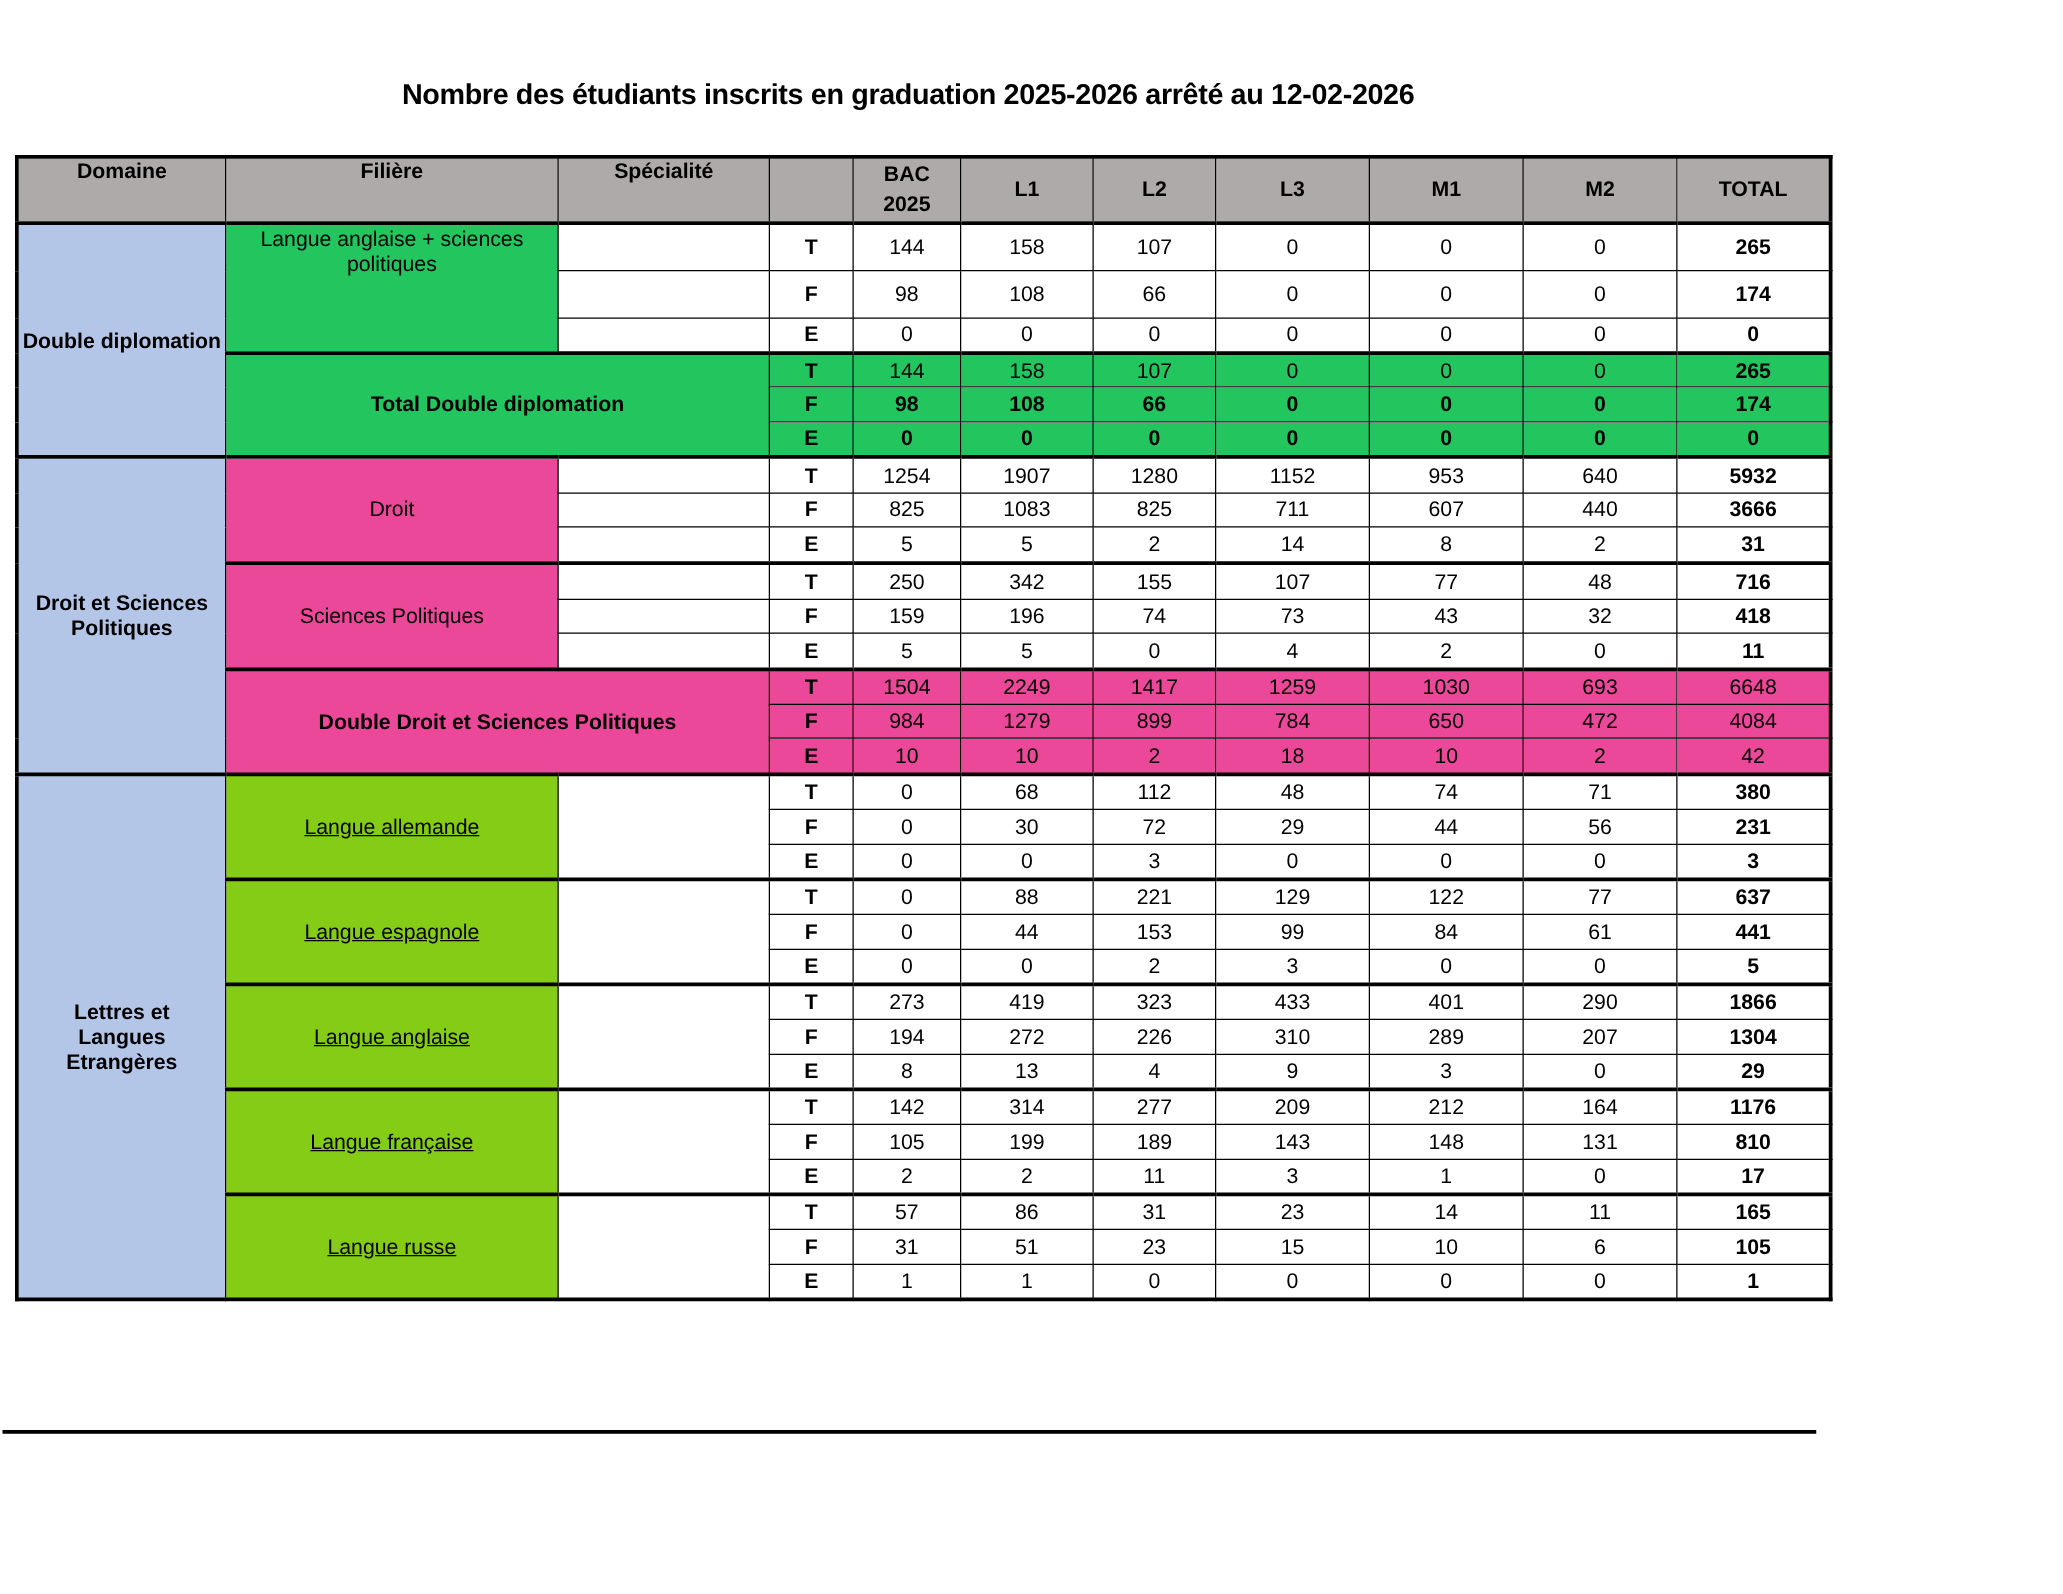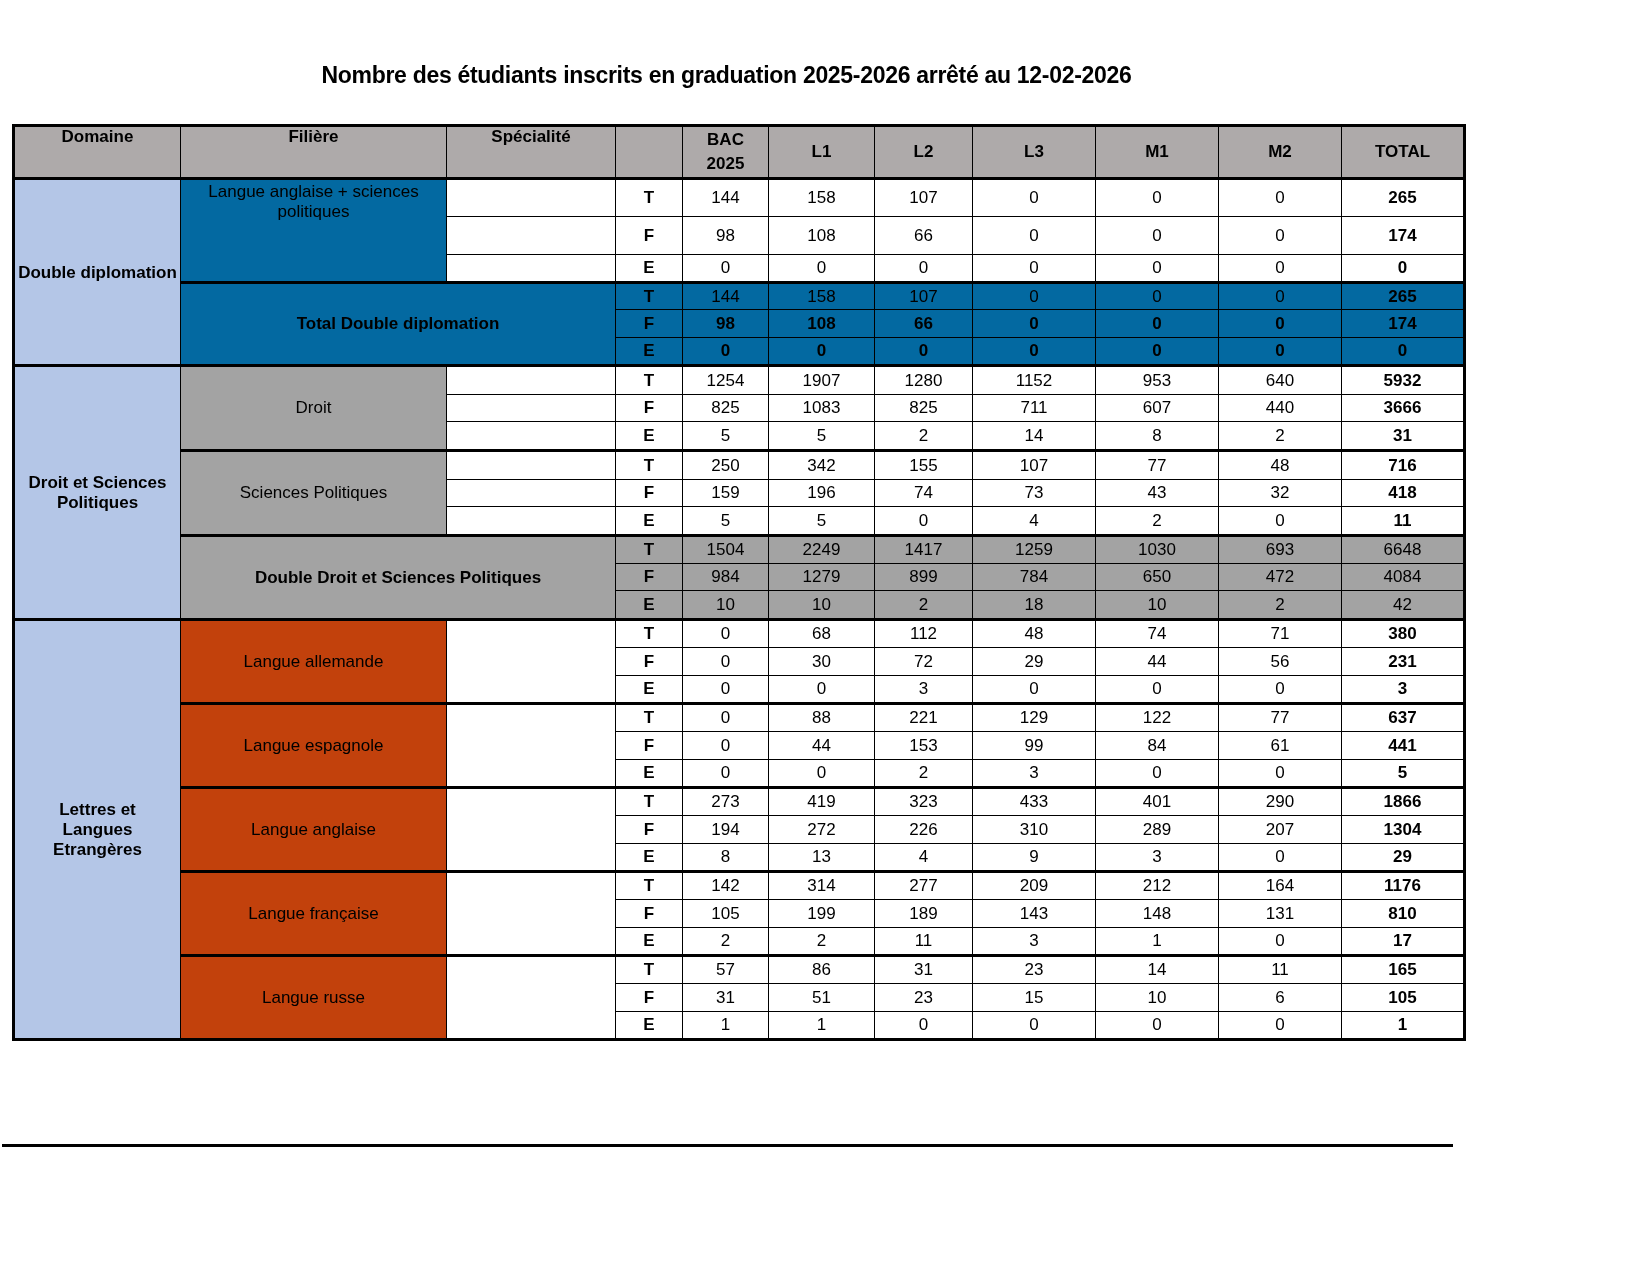--- a/index.html
+++ b/index.html
@@ -17,23 +17,23 @@
     border: 3px solid #000;
   }
   table.grid td, table.grid th {
     border: 1px solid #000; padding: 0; text-align: center; vertical-align: middle;
     font-size: 17px; line-height: 20px; overflow: hidden;
   }
   th { background: #aeaaaa; font-weight: bold; vertical-align: top !important; }
   th.mid { vertical-align: middle !important; }
   tr.hdr th { height: 50px; border-bottom: 3px solid #000; }
   .dom { background: #b4c6e7; font-weight: bold; font-size: 17px; line-height: 27px; }
-  .orange { background: #0369a1; }
-  .green { background: #a3a3a3; }
-  .lblue { background: #c2410c; }
+  .orange { background: #22c55e; }
+  .green { background: #ec4899; }
+  .lblue { background: #84cc16; text-decoration: underline; }
   .white { background: #ffffff; }
   .tfe { font-weight: bold; }
   .b { font-weight: bold; }
   .fil-top { vertical-align: top !important; line-height: 24px; padding-top: 2px !important; }
   tr.sep td { border-top: 3px solid #000; }
   td.dom, td.domsep { border-right: 3px solid #000; }
   td.dom { border-bottom: 3px solid #000; }
   .bottom-rule {
     position: absolute; left: 2px; top: 1144px; width: 1451px; height: 3px; background: #000;
   }

